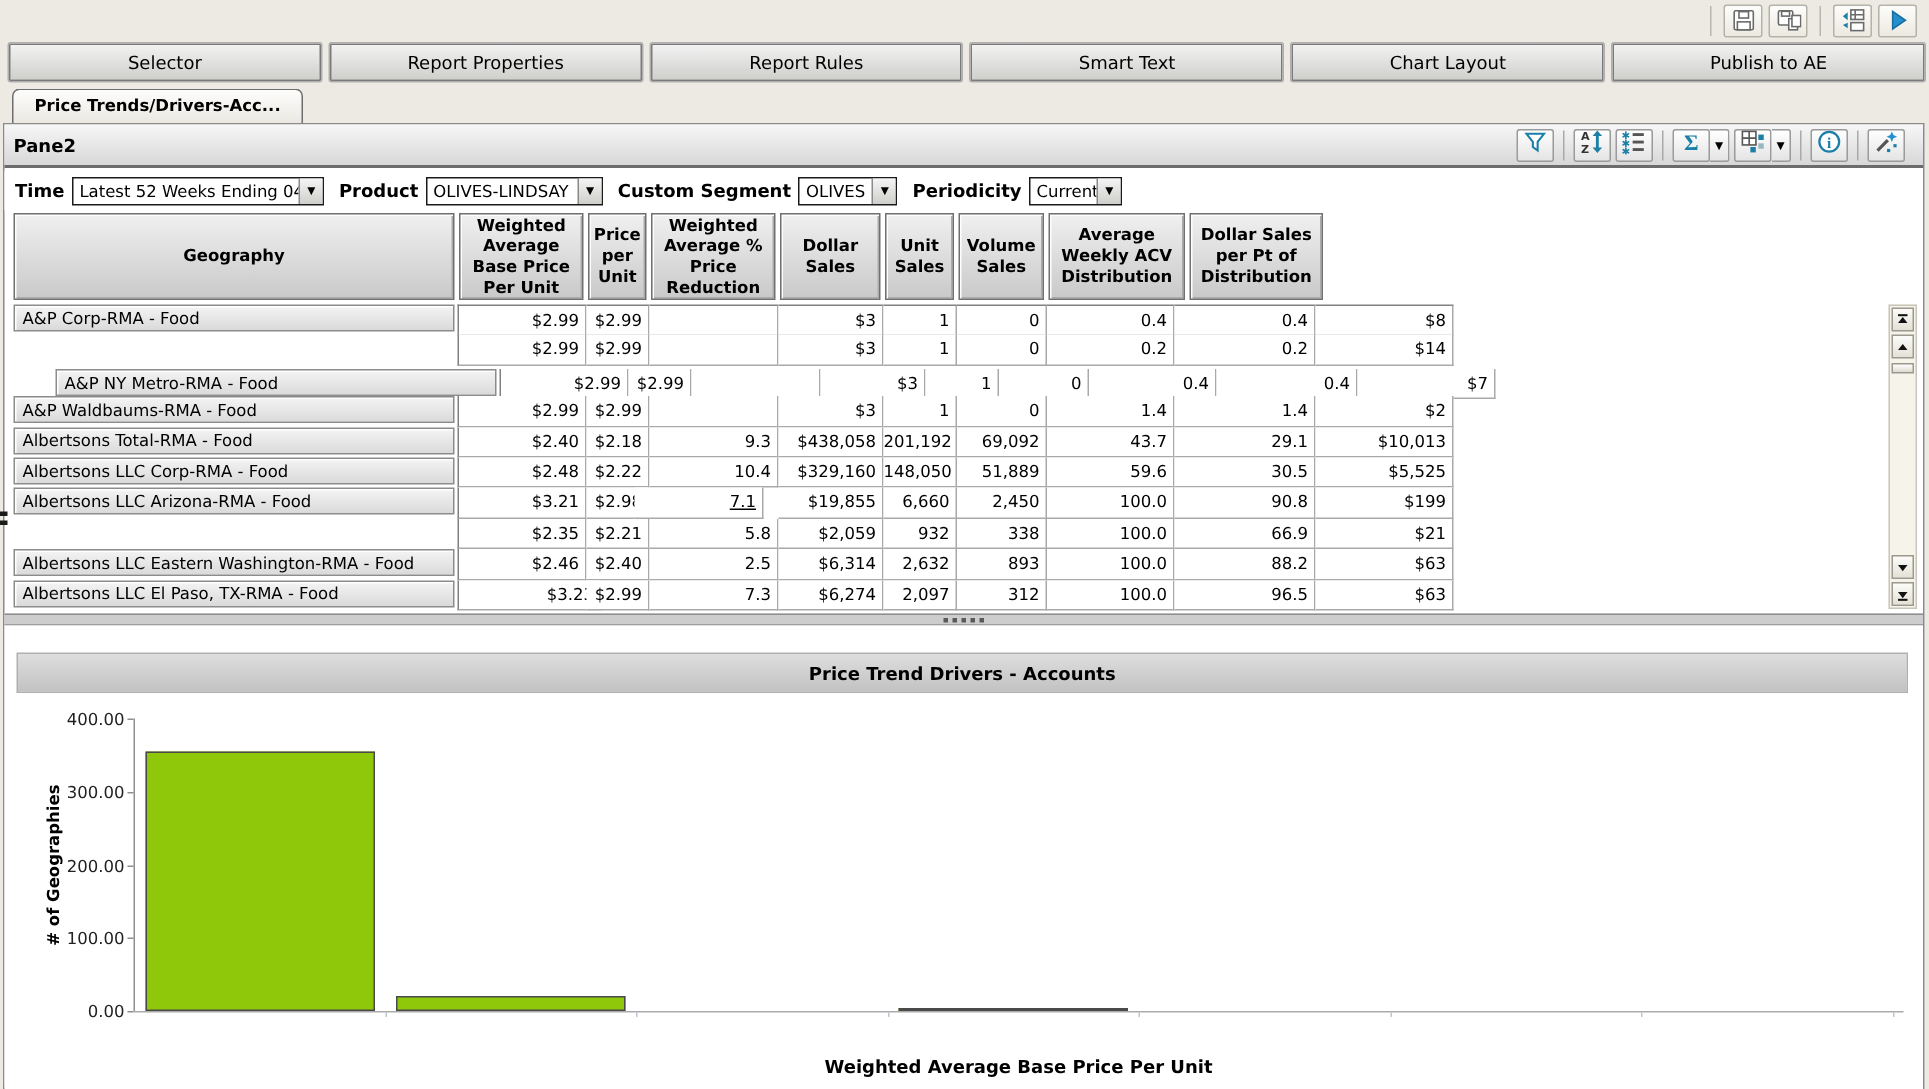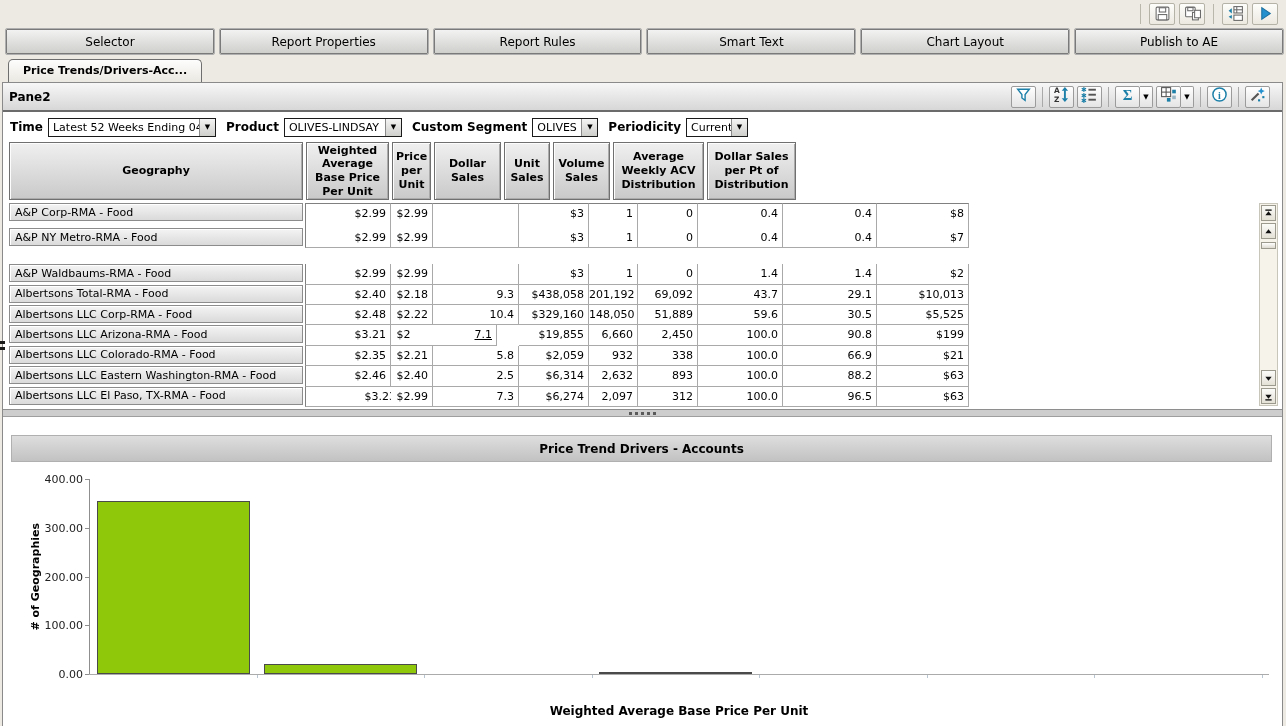--- a/index.html
+++ b/index.html
@@ -248,20 +248,21 @@
       <div class="fselect" style="width: 62px;">
         <span class="fvalue">Current</span>
         <span class="farrow">▼</span>
       </div>
     </div>
 
   <div class="thead" id="thead">
       <div class="hcell" style="width: 294px;">Geography</div>
       <div class="hcell" style="width: 83px;">Weighted Average Base Price Per Unit</div>
       <div class="hcell" style="width: 39px;">Price per Unit</div>
+      <div class="hcell" style="width: 83px;">Weighted Average % Price Reduction</div>
       <div class="hcell" style="width: 67px;">Dollar Sales</div>
       <div class="hcell" style="width: 46px;">Unit Sales</div>
       <div class="hcell" style="width: 57px;">Volume Sales</div>
       <div class="hcell" style="width: 91px;">Average Weekly ACV Distribution</div>
       <div class="hcell" style="width: 89px;">Dollar Sales per Pt of Distribution</div>
     </div>
   <div class="tbody" id="tbody">
       <div class="trow r0" style="top: 0px; padding-left: 36px;">
         <div class="geocell">A&amp;P Corp-RMA - Food</div>
         <div class="vcell first" style="left: 302px; width: 86px;">$2.99</div>
@@ -278,21 +279,21 @@
         <div class="vcell first" style="left: 302px; width: 86px;">$2.99</div>
         <div class="vcell" style="left: 388px; width: 42px;">$2.99</div>
         <div class="vcell" style="left: 430px; width: 86px;"></div>
         <div class="vcell" style="left: 516px; width: 70px;">$3</div>
         <div class="vcell" style="left: 586px; width: 49px;">1</div>
         <div class="vcell" style="left: 635px; width: 60px;">0</div>
         <div class="vcell" style="left: 695px; width: 85px;">0.2</div>
         <div class="vcell" style="left: 780px; width: 94px;">0.2</div>
         <div class="vcell" style="left: 874px; width: 92px;">$14</div>
       </div>
-      <div class="trow rn" style="top: 25px;">
+      <div class="trow rn" style="top: 43px; margin-left: 28px;">
         <div class="geocell">A&amp;P NY Metro-RMA - Food</div>
         <div class="vcell first" style="left: 302px; width: 86px;">$2.99</div>
         <div class="vcell" style="left: 388px; width: 42px;">$2.99</div>
         <div class="vcell" style="left: 430px; width: 86px;"></div>
         <div class="vcell" style="left: 516px; width: 70px;">$3</div>
         <div class="vcell" style="left: 586px; width: 49px;">1</div>
         <div class="vcell" style="left: 635px; width: 60px;">0</div>
         <div class="vcell" style="left: 695px; width: 85px;">0.4</div>
         <div class="vcell" style="left: 780px; width: 94px;">0.4</div>
         <div class="vcell" style="left: 874px; width: 92px;">$7</div>
@@ -330,30 +331,29 @@
         <div class="vcell" style="left: 586px; width: 49px;">148,050</div>
         <div class="vcell" style="left: 635px; width: 60px;">51,889</div>
         <div class="vcell" style="left: 695px; width: 85px;">59.6</div>
         <div class="vcell" style="left: 780px; width: 94px;">30.5</div>
         <div class="vcell" style="left: 874px; width: 92px;">$5,525</div>
       </div>
       <div class="trow rn" style="top: 122.4px;">
         <div class="geocell">Albertsons LLC Arizona-RMA - Food</div>
         <div class="vcell first" style="left: 302px; width: 86px;">$3.21</div>
         <div class="vcell" style="left: 388px; width: 42px;">$2.98</div>
-        <div class="vcell" style="left: 408px; width: 86px; text-decoration: underline;">7.1</div>
+        <div class="vcell" style="left: 420px; width: 86px; text-decoration: underline;">7.1</div>
         <div class="vcell" style="left: 516px; width: 70px;">$19,855</div>
         <div class="vcell" style="left: 586px; width: 49px;">6,660</div>
         <div class="vcell" style="left: 635px; width: 60px;">2,450</div>
         <div class="vcell" style="left: 695px; width: 85px;">100.0</div>
         <div class="vcell" style="left: 780px; width: 94px;">90.8</div>
         <div class="vcell" style="left: 874px; width: 92px;">$199</div>
       </div>
       <div class="trow rn" style="top: 142.8px;">
-        <div class="geocell">Albertsons LLC Colorado-RMA - Food</div>
         <div class="vcell first" style="left: 302px; width: 86px;">$2.35</div>
         <div class="vcell" style="left: 388px; width: 42px;">$2.21</div>
         <div class="vcell" style="left: 430px; width: 86px;">5.8</div>
         <div class="vcell" style="left: 516px; width: 70px;">$2,059</div>
         <div class="vcell" style="left: 586px; width: 49px;">932</div>
         <div class="vcell" style="left: 635px; width: 60px;">338</div>
         <div class="vcell" style="left: 695px; width: 85px;">100.0</div>
         <div class="vcell" style="left: 780px; width: 94px;">66.9</div>
         <div class="vcell" style="left: 874px; width: 92px;">$21</div>
       </div>

